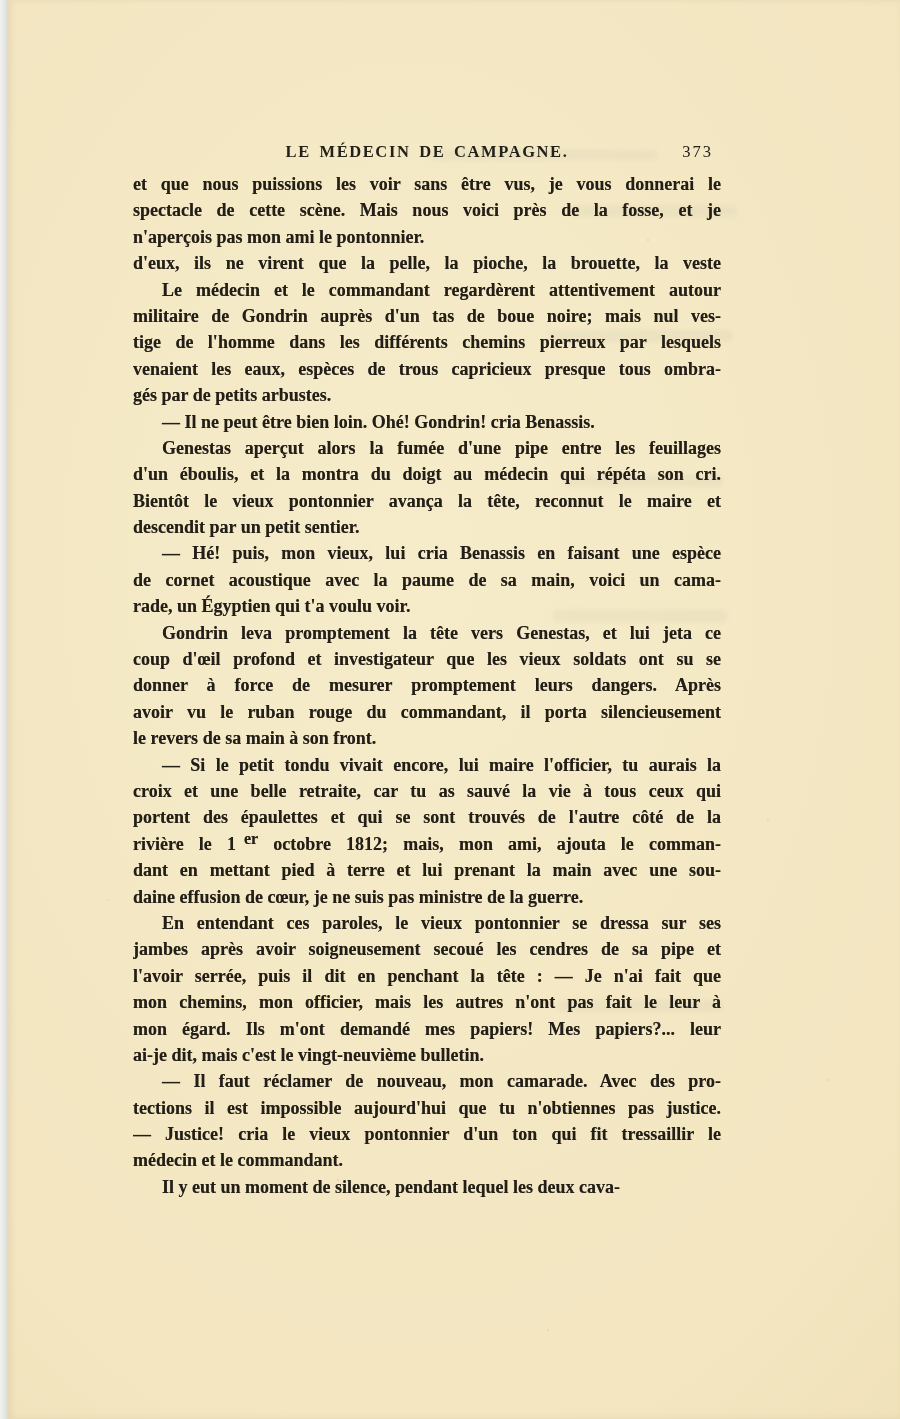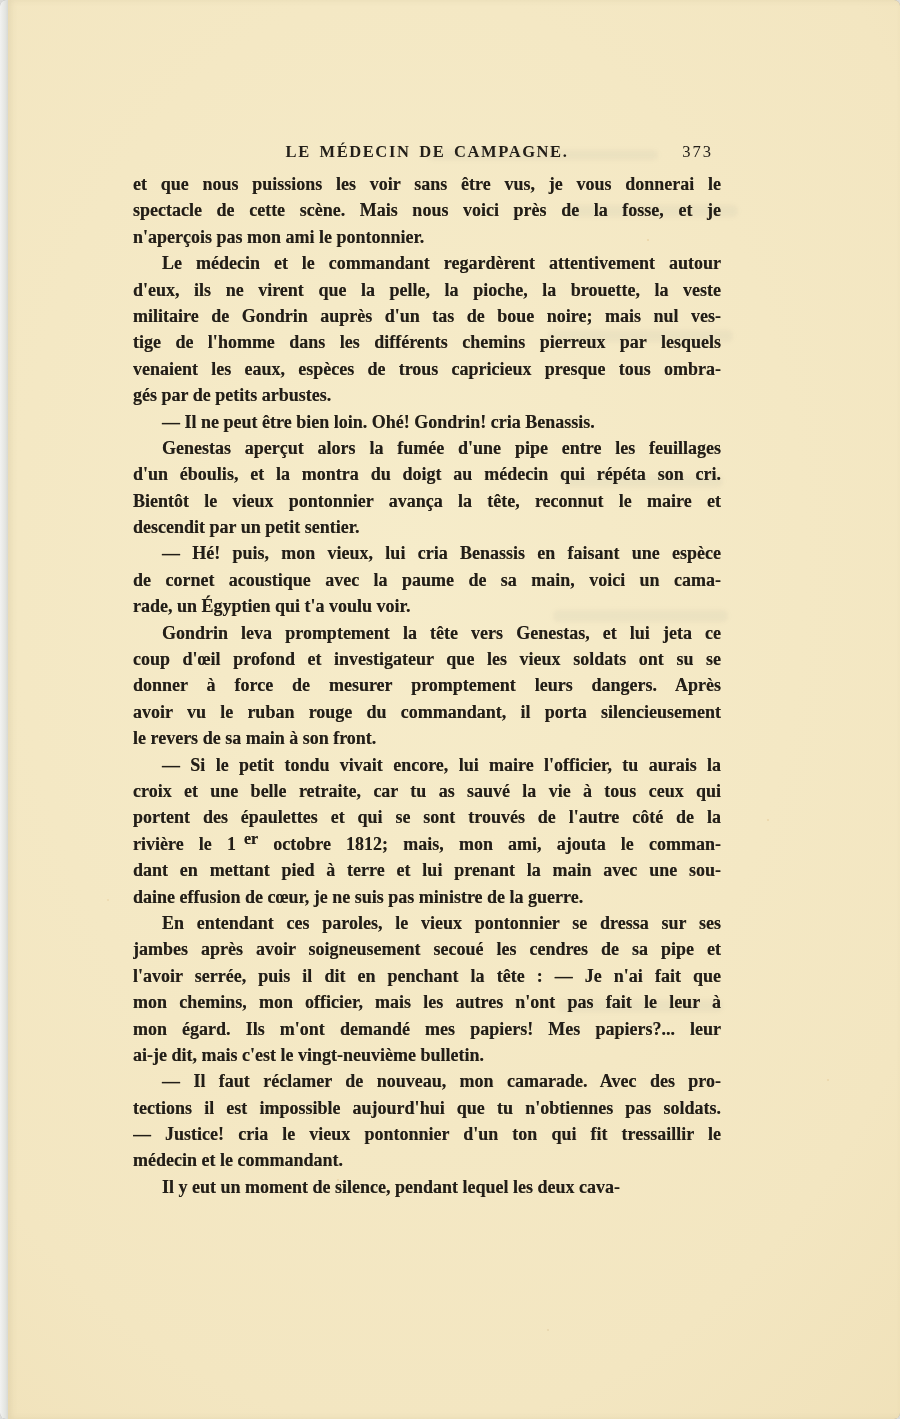--- a/index.html
+++ b/index.html
@@ -7,21 +7,20 @@
     padding: 0;
     background: #dcdcda;
   }
   .scan {
     position: relative;
     width: 900px;
     height: 1419px;
     overflow: hidden;
     background: #a3a3a3;
     font-family: "Liberation Serif", "DejaVu Serif", serif;
-    border-radius: 6px;
   }
   .scan-strip {
     position: absolute;
     left: 0; top: 0; bottom: 0;
     width: 10px;
     background: linear-gradient(90deg, #f2f2f0 0%, #e3e4e0 55%, #cfd0ca 100%);
   }
   .paper {
     position: absolute;
     left: 8px; top: 0; right: 0; bottom: 0;
@@ -120,22 +119,22 @@
       <span class="page-number">373</span>
     </div>
 
     <div class="page-body" id="page-body">
         <div class="paragraph">
           <div class="text-line">et que nous puissions les voir sans être vus, je vous donnerai le</div>
           <div class="text-line">spectacle de cette scène. Mais nous voici près de la fosse, et je</div>
           <div class="text-line last-line">n'aperçois pas mon ami le pontonnier.</div>
         </div>
         <div class="paragraph">
+          <div class="text-line">d'eux, ils ne virent que la pelle, la pioche, la brouette, la veste</div>
           <div class="text-line first-indent">Le médecin et le commandant regardèrent attentivement autour</div>
-          <div class="text-line">d'eux, ils ne virent que la pelle, la pioche, la brouette, la veste</div>
           <div class="text-line">militaire de Gondrin auprès d'un tas de boue noire; mais nul ves-</div>
           <div class="text-line">tige de l'homme dans les différents chemins pierreux par lesquels</div>
           <div class="text-line">venaient les eaux, espèces de trous capricieux presque tous ombra-</div>
           <div class="text-line last-line">gés par de petits arbustes.</div>
         </div>
         <div class="paragraph">
           <div class="text-line first-indent last-line">— Il ne peut être bien loin. Ohé! Gondrin! cria Benassis.</div>
         </div>
         <div class="paragraph">
           <div class="text-line first-indent">Genestas aperçut alors la fumée d'une pipe entre les feuillages</div>
@@ -166,21 +165,21 @@
         <div class="paragraph">
           <div class="text-line first-indent">En entendant ces paroles, le vieux pontonnier se dressa sur ses</div>
           <div class="text-line">jambes après avoir soigneusement secoué les cendres de sa pipe et</div>
           <div class="text-line">l'avoir serrée, puis il dit en penchant la tête : — Je n'ai fait que</div>
           <div class="text-line">mon chemins, mon officier, mais les autres n'ont pas fait le leur à</div>
           <div class="text-line">mon égard. Ils m'ont demandé mes papiers! Mes papiers?... leur</div>
           <div class="text-line last-line">ai-je dit, mais c'est le vingt-neuvième bulletin.</div>
         </div>
         <div class="paragraph">
           <div class="text-line first-indent">— Il faut réclamer de nouveau, mon camarade. Avec des pro-</div>
-          <div class="text-line">tections il est impossible aujourd'hui que tu n'obtiennes pas soldats.</div>
+          <div class="text-line">tections il est impossible aujourd'hui que tu n'obtiennes pas justice.</div>
           <div class="text-line">— Justice! cria le vieux pontonnier d'un ton qui fit tressaillir le</div>
           <div class="text-line last-line">médecin et le commandant.</div>
         </div>
         <div class="paragraph">
           <div class="text-line first-indent last-line">Il y eut un moment de silence, pendant lequel les deux cava-</div>
         </div>
       </div>
   </div>
 </div>
 

